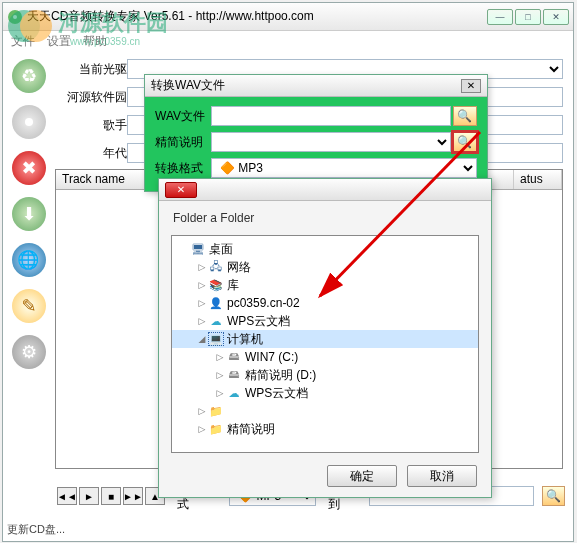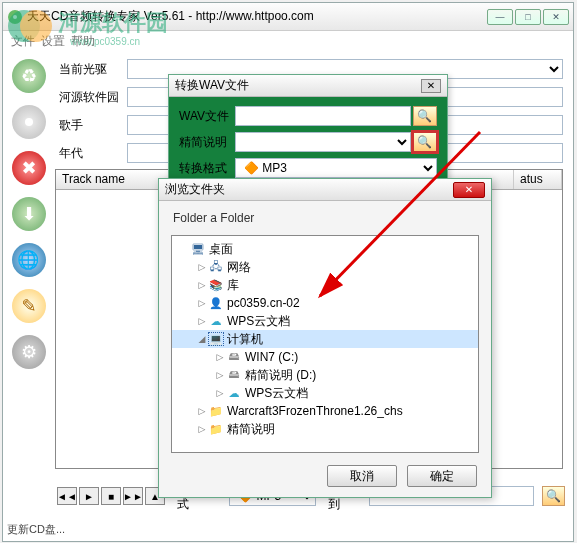--- a/index.html
+++ b/index.html
@@ -6,53 +6,53 @@
 body{width:577px;height:543px;background:#f0f0f0;position:relative;overflow:hidden}
 
 
 .app{position:absolute;left:2px;top:2px;width:572px;height:540px;background:#fff;border:1px solid #9aa}
 .titlebar{height:28px;background:linear-gradient(#fdfdfd,#e8e8e8);display:flex;align-items:center;padding:0 4px;border-bottom:1px solid #ccc}
 .titlebar .ticon{width:16px;height:16px;margin-right:4px}
 .titlebar .ttxt{flex:1;white-space:nowrap;overflow:hidden}
 .winbtns{display:flex;gap:2px}
 .winbtn{width:26px;height:16px;border:1px solid #7a8;background:linear-gradient(#f2f9f2,#dfe);border-radius:2px;display:flex;align-items:center;justify-content:center;font-size:9px;color:#456}
 
-.menubar{height:20px;display:flex;align-items:center;gap:6px;padding-left:8px;color:#777}
+.menubar{height:20px;display:flex;align-items:center;gap:12px;padding-left:8px;color:#777}
 .menubar span{cursor:default}
 
 .body{display:flex;height:calc(100% - 100px)}
 .sidebar{width:52px;display:flex;flex-direction:column;align-items:center;gap:12px;padding-top:8px}
 .sicon{width:34px;height:34px;border-radius:50%;display:flex;align-items:center;justify-content:center;font-size:18px}
 .ic-green{background:radial-gradient(#cfe8c0,#6a6);color:#fff}
 .ic-disc{background:radial-gradient(#eee,#bbb);color:#555}
 .ic-disc::after{content:'';width:8px;height:8px;border-radius:50%;background:#fff}
 .ic-red{background:radial-gradient(#f99,#c11);color:#fff}
 .ic-blue{background:radial-gradient(#bdf,#27a);color:#fff}
 .ic-note{background:radial-gradient(#ffe,#fc6);color:#a60}
 .ic-gear{background:radial-gradient(#ddd,#999);color:#fff}
 
 .main{flex:1;padding:6px 10px 0 0}
 .formrow{display:flex;align-items:center;height:24px;margin-bottom:4px}
-.formrow label{width:72px;text-align:left;padding-left:4px}
+.formrow label{width:72px;text-align:right;padding-left:4px}
 .formrow input,.formrow select{flex:1;height:20px;border:1px solid #abc;background:#fff;padding:0 4px}
 .formrow button,.browsebtn{width:24px;height:20px;border:1px solid #c96;background:linear-gradient(#ffd,#fc7);margin-left:2px;display:flex;align-items:center;justify-content:center}
 
 .tracktable{border:1px solid #888;height:300px;margin-top:2px;background:#fff}
 .thead{display:flex;background:linear-gradient(#fff,#e4e4e4);border-bottom:1px solid #aaa;height:20px}
 .thead div{padding:2px 6px;border-right:1px solid #ccc}
 
 .bottombar{position:absolute;left:54px;right:8px;bottom:28px;display:flex;align-items:center;gap:6px}
 .playbtns{display:flex;gap:2px}
 .pbtn{width:20px;height:18px;border:1px solid #888;background:#eee;display:flex;align-items:center;justify-content:center;font-size:10px}
 .bottombar label{margin-left:6px}
 .bottombar select,.bottombar input{height:20px;border:1px solid #abc;background:#fff;padding:0 4px}
 .status{position:absolute;left:4px;bottom:4px;font-size:11px;color:#444}
 
 
-.wavdlg{position:absolute;left:168px;top:74px;width:280px;height:118px;background:#15803d;border:1px solid #6a8;box-shadow:2px 2px 6px rgba(0,0,0,.2)}
+.wavdlg{position:absolute;left:144px;top:74px;width:344px;height:118px;background:#22c55e;border:1px solid #6a8;box-shadow:2px 2px 6px rgba(0,0,0,.2)}
 .wavdlg .dtitle{height:22px;background:linear-gradient(#fdfdfd,#e2e2e2);display:flex;align-items:center;padding:0 6px;border-bottom:1px solid #bbb}
 .wavdlg .dtitle span{flex:1}
 .wavdlg .dclose{width:20px;height:14px;border:1px solid #888;background:#ddd;font-size:10px;display:flex;align-items:center;justify-content:center}
 .wavdlg .dbody{padding:8px 10px}
 .wavdlg .drow{display:flex;align-items:center;height:22px;margin-bottom:4px}
 .wavdlg .drow label{width:56px}
 .wavdlg .drow input,.wavdlg .drow select{flex:1;height:20px;border:1px solid #abc;background:#fff;padding:0 4px}
 .highlight{outline:3px solid #c33;outline-offset:-1px}
 
 
@@ -180,21 +180,20 @@
     </div>
     <div class="drow">
       <label>转换格式</label>
       <select style="flex:1"><option>🔶 MP3</option></select>
     </div>
   </div>
 </div>
 
 <div class="folderdlg">
   <div class="ftitle">
-    <span>浏览文件夹</span>
     <div class="fclose">✕</div>
   </div>
   <div class="fprompt">Folder a Folder</div>
   <div class="tree" id="tree">
       <div class="tnode lv0">
         <span class="exp"></span>
         <span class="tico ico-desktop">🖥</span>
         <span>桌面</span>
       </div>
       <div class="tnode lv1">
@@ -233,31 +232,30 @@
         <span>精简说明 (D:)</span>
       </div>
       <div class="tnode lv2">
         <span class="exp">▷</span>
         <span class="tico ico-cloud">☁</span>
         <span>WPS云文档</span>
       </div>
       <div class="tnode lv1">
         <span class="exp">▷</span>
         <span class="tico ico-folder">📁</span>
-        <span>Warcraft3FrozenThrone1.26_chs</span>
       </div>
       <div class="tnode lv1">
         <span class="exp">▷</span>
         <span class="tico ico-folder">📁</span>
         <span>精简说明</span>
       </div>
     </div>
   <div class="fbtns">
+    <div class="fbtn">确定</div>
     <div class="fbtn">取消</div>
-    <div class="fbtn">确定</div>
   </div>
 </div>
 
 <svg class="arrow" style="left:290px;top:126px" width="200" height="200">
   <defs>
       <marker id="ah" markerWidth="10" markerHeight="10" refX="8" refY="3" orient="auto">
         <path d="M0,0 L9,3 L0,6 Z" fill="#d00"></path>
       </marker>
     </defs>
   <line x1="190" y1="6" x2="30" y2="170" stroke="#d00" stroke-width="3" marker-end="url(#ah)"></line>

